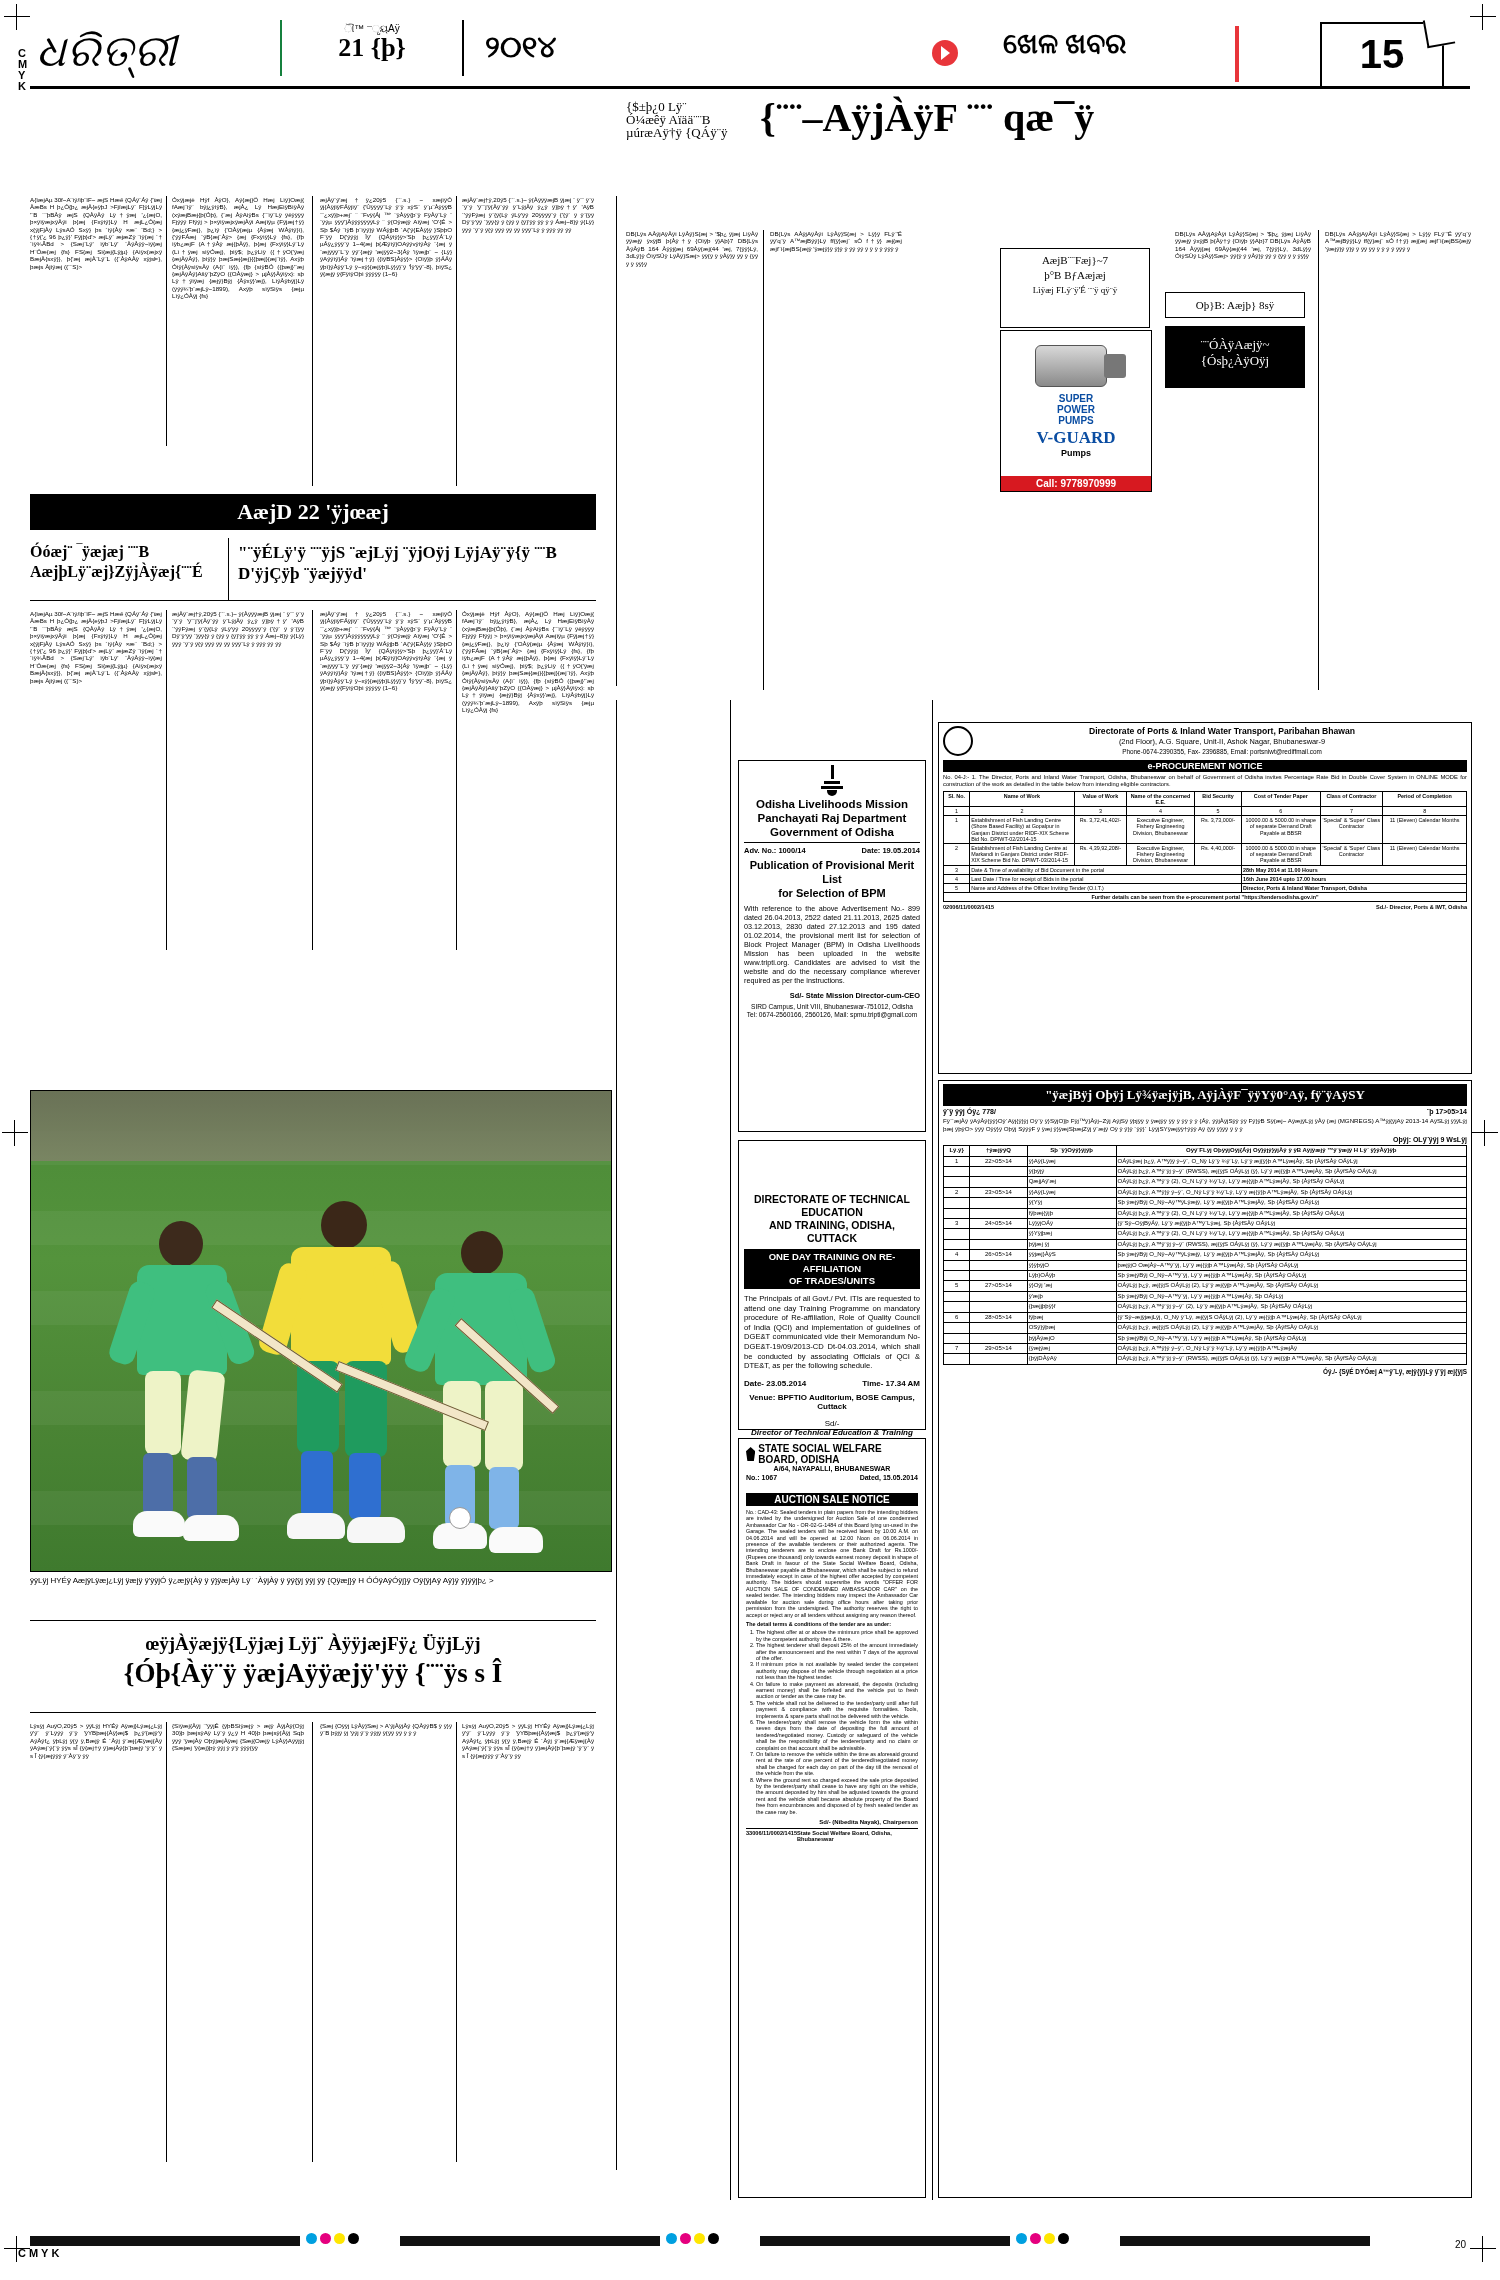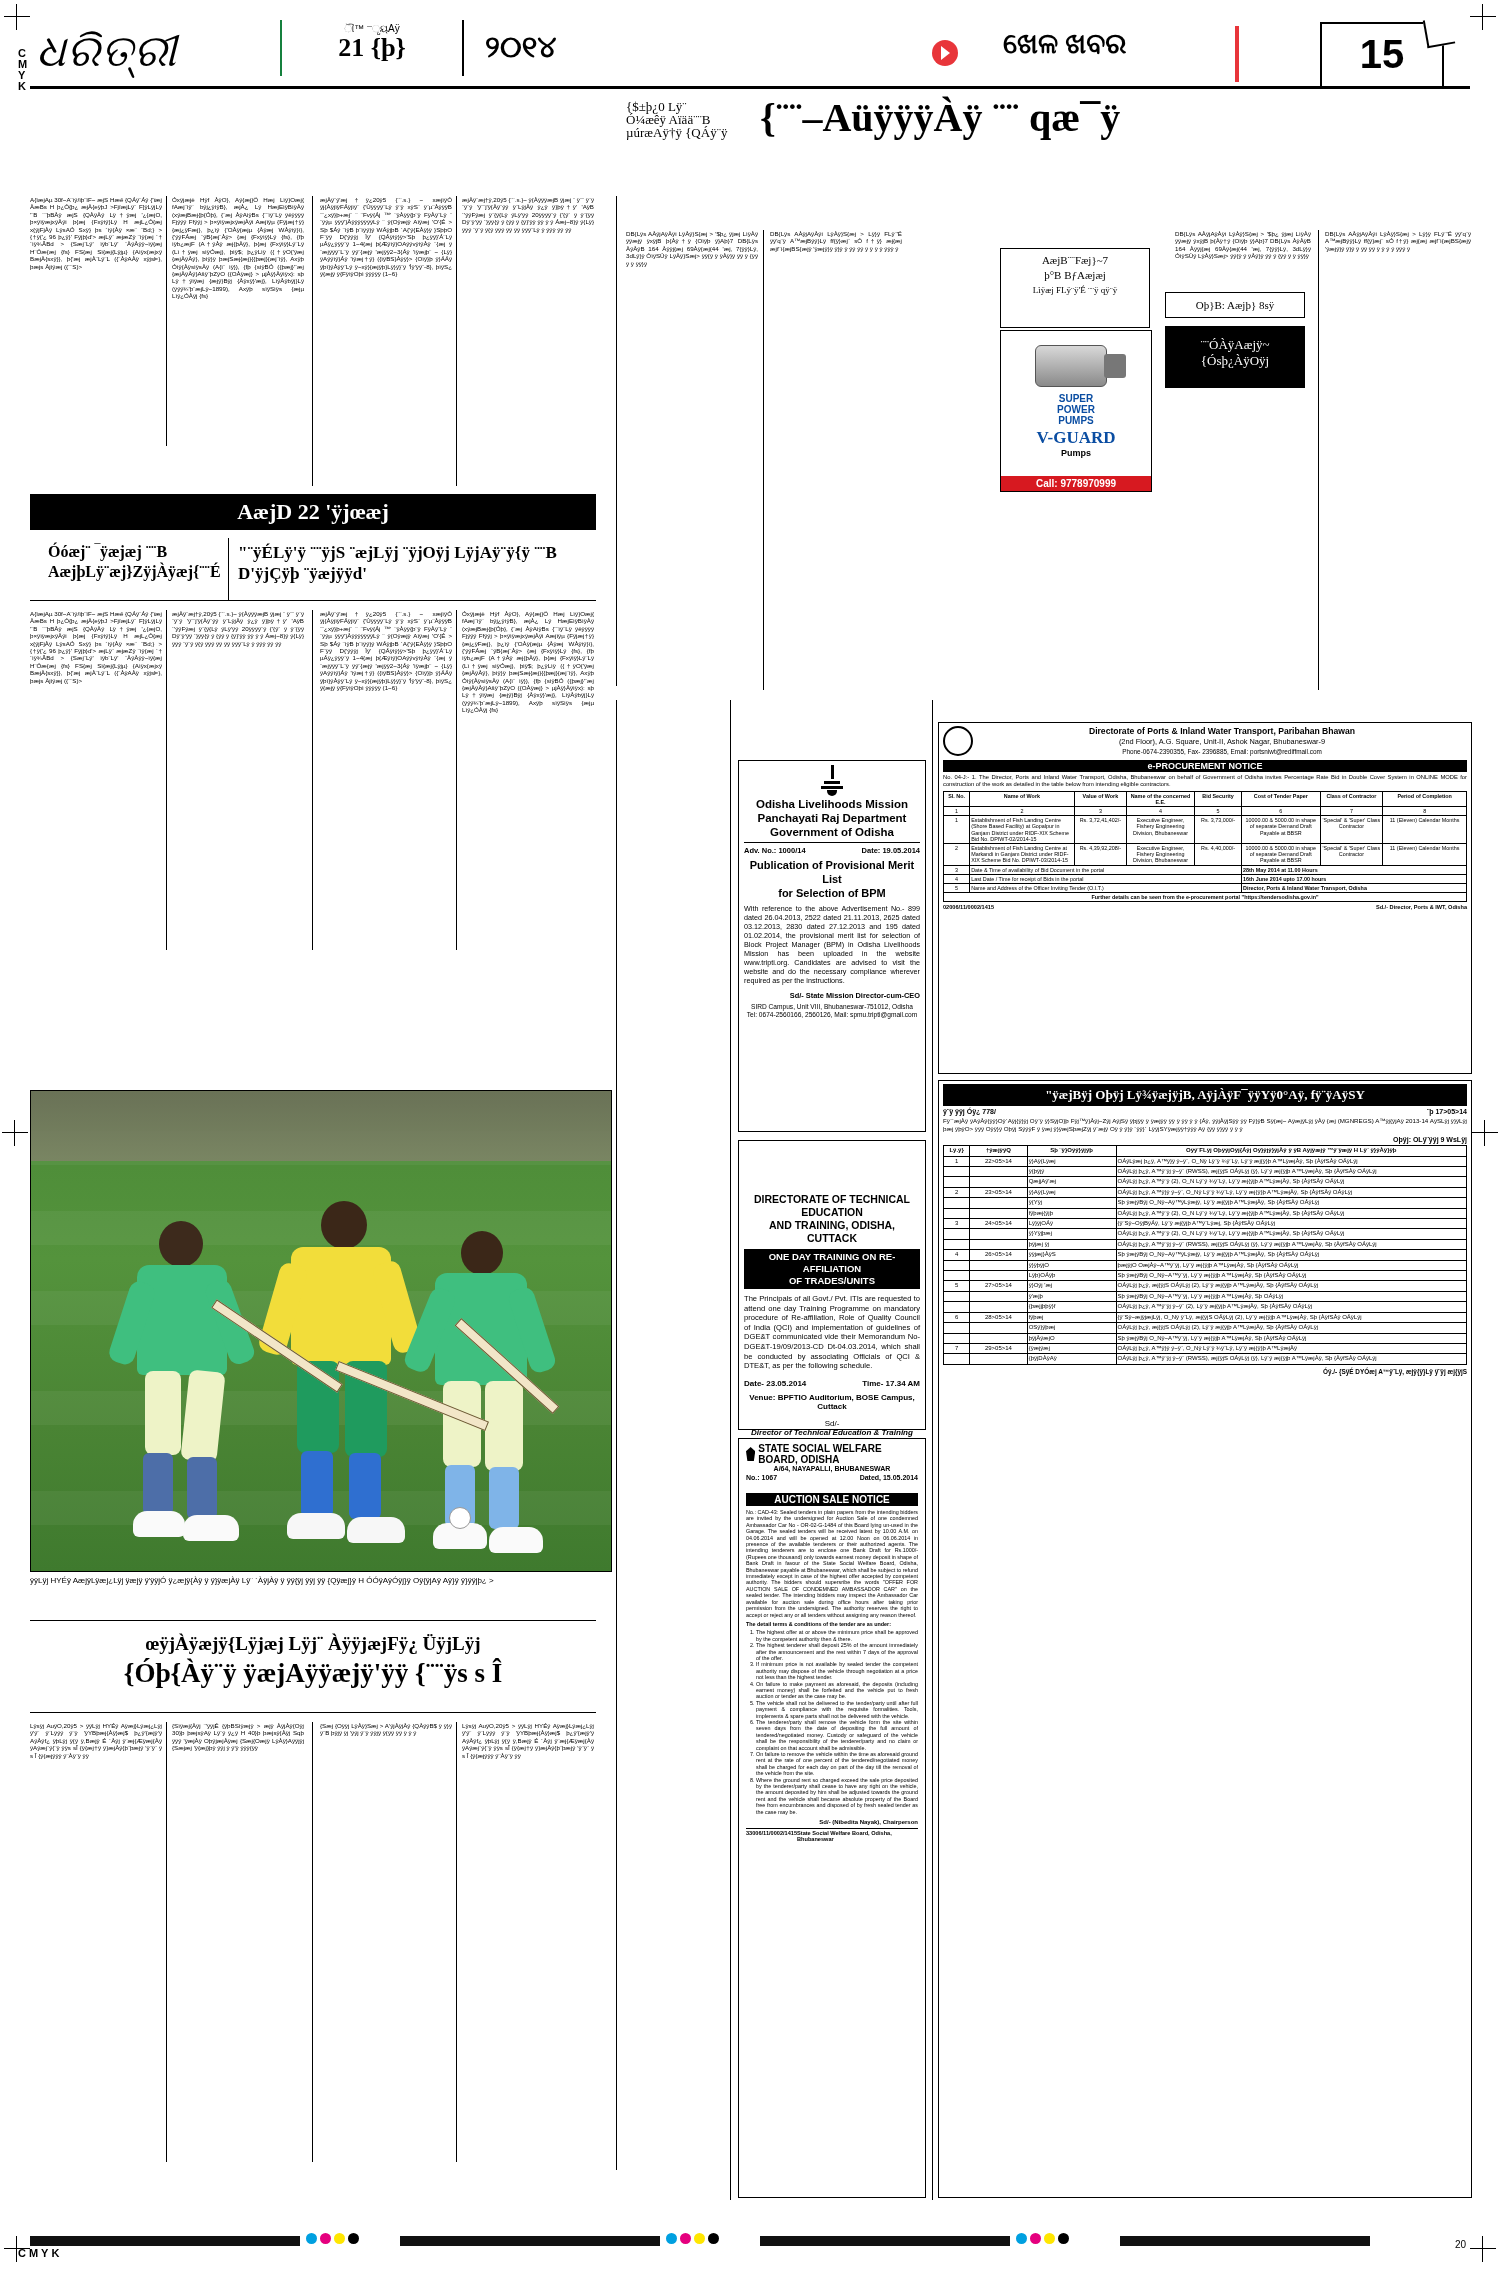--- a/index.html
+++ b/index.html
@@ -117,21 +117,21 @@
     <div class="pgfold"></div>
   </div>
 
 
   <div class="kicker od" style="top:100px;">
     <div style="font-size:13px;">{$±þ¿0 Lÿ¨</div>
     <div style="font-size:13px;">Ó¼æêÿ Aïää¨¨B</div>
     <div style="font-size:13px;">µúræAÿ†ÿ {QÁÿ¨ÿ</div>
   </div>
   <div class="bighead" style="left:760px;top:96px;width:712px;">
-    <div class="t2">{¨¨–AüÿÿÿÀÿ ¨¨ qæ¯ÿ</div>
+    <div class="t2">{¨¨–AÿjÀÿF ¨¨ qæ¯ÿ</div>
   </div>
 
   <div class="crop just tiny" style="left:30px;top:196px;width:132px;height:250px;overflow:hidden;">
     <span>A{ïæjAµ 30f~A¨ìÿ/ìþ¨ïF~ æjS Hæê {QÁÿ¨Áÿ {'ïæj ÀæBs H þ¿Ó{þ¿ æjÀ{eÿþJ &gt;FjïæjLÿ¨ F]ÿLÿjLÿ '¨B ¨¨þBÀÿ æjS {QÀÿÀÿ Lÿ†ÿæj '¿{æjO, þ×ÿìÿæjxÿÀÿi þ{æj {Fxÿìÿ}Lÿ H æjL¿Ó{æj x{ÿjFjÀÿ LÿsAÓ Sxÿ} þs ´ìÿ{Àÿ ×æ¨ ¨Bd;} &gt; {†ÿ{'¿ 96 þ¿ÿ}' Fÿjþ}d'&gt; æjLÿ¨ æjæZÿ ¨ìÿ{æj ´† ´ìÿ¾ÂBd &gt; {Sæj¨Lÿ' ìÿb¨Lÿ' ¨ÀÿÀÿÿ~ìÿ{æj H¨Óæ{æj {fs} FS{æj Sì{æj{Lÿjµ} {Aìÿx{æjxÿ BæjÀ{sxÿ}}, þ{'æj æjÀ¨Lÿ¨L ({¨ÀÿAÀÿ xÿjsÞ}, þæjs Àjìÿæj ({¨¨S)&gt;</span>
   </div>
   <div class="crop just tiny" style="left:172px;top:196px;width:132px;height:250px;overflow:hidden;">
     <span>Óxÿjæjè Hÿf ÀÿO}, Aÿ{æj}Ö Hæj Lìÿ}Oæj{ fAæj¨ìÿ¨ bÿj¿ÿìÿB}, æjÀ¿ Lÿ HæjEìÿBìÿÀÿ (xÿæjBæj{þ{Óþ}, {¨æj ÀÿAìÿBs {¨¨ìÿ¨Lÿ ÿëÿÿÿÿ Fjÿÿÿ Ffÿÿj &gt; þ×ÿìÿæjxÿæjÀÿi Aæjìÿµ {Fÿjæj†ÿ} {æj¿ÿFæj}, þ¿ìÿ {'OÀÿ{æjµ {Àÿæj WÀÿìÿ}ì}, {'ÿÿFÁæj ¨ÿB{æj¨Àÿ&gt; {æj {Fxÿìÿ}Lÿ {fs}, {fþ ìÿb¿æjF (A†ÿÀÿ æj{þÀÿ}, þ{æj {Fxÿìÿ}Lÿ¨Lÿ (Lì†ÿæj sìÿÓæj), þìÿ$; þ¿ÿLìÿ ({†ÿO{'ÿæj {æjÀÿÀÿ}, þìÿ}ÿ þæjSæj{æj}{{þæj}{æj¨ìÿ}, Axÿþ Óìÿ{ÀÿsìÿsÀÿ (A{ì¨ ìÿ}), {fþ {sìÿBÓ ({þæj}'¨æj {æjÀÿÀÿ}Ašÿ¨þZÿO ({OÀÿæj} &gt; µjÀÿ}Àÿìÿx}: sþ Lÿ†ÿìÿæj {æjÿ}Bÿj {Àÿxÿ}'æj}, LìÿÀÿbÿj}Lÿ (ÿÿÿ¾'þ¨æjLÿ~1899), Axÿþ sìÿSìÿs {æjµ Lìÿ¿ÓÀÿj {fs}</span>
   </div>
   <div class="crop just tiny" style="left:320px;top:196px;width:132px;height:290px;overflow:hidden;">
     <span>æjÀÿ¨ÿ'æj†ÿ¿20ÿ5 {¨¨.s.} ~ xæjìÿÓ ÿj{ÀÿjìÿFÁÿjìÿ¨ {'Ùÿÿÿÿ¨Lÿ ÿ¨ÿ xÿS¨ ÿ¨µ¨ÀÿÿÿB ¨¨¿xÿ}þ+æj¨ ¨ ¨Fvÿ{Áj ™' ¨ÿÀÿÿ{þ¨ÿ FÿÀÿ¨Lÿ ¨ ¨ÿÿµ ÿÿÿ'}ÀÿÿÿÿÿÿÿLÿ ¨ ÿ{Oÿæjÿ Aìÿæj 'O'{É &gt; Sþ $Áÿ ¨ìÿB þ¨ìÿÿ}ÿ WÁÿjþB ´A{'ÿ{EÀÿ}ÿ }SþþO F¨ÿÿ D{'ÿÿÿj Ìÿ' {QÁÿìÿ}ÿ&gt;'Sþ þ¿ÿÿ}'Á¨Lÿ µÁÿ¿ÿÿÿ¨ÿ 1~4{æj þ{Æÿìÿ}OAÿÿvÿìÿÀÿ ¨{æj ÿ ¨æjÿÿÿ¨L¨ÿ ÿÿ¨{æjÿ 'æjÿÿ2~3{Áÿ 'ìÿæjþ¨ ~ {Lÿ}ÿAÿÿìÿ}Áÿ 'ìÿæj†ÿ} ({ìÿBS}Àÿÿ}&gt; {Oìÿ}þ ÿ}ÁÁÿ ÿþì}ÿÀÿÿ¨Lÿ ÿ~xÿ}{æjÿþ}Lÿ}ÿ}¨ÿ 'Ìÿ'ÿÿ¨-8}, þìÿS¿ ÿ{æjÿ ÿ{FÿìÿOþì ÿÿÿÿÿ (1~6}</span>
@@ -184,21 +184,21 @@
     <div>{Ósþ¿ÀÿOÿj</div>
   </div>
   <div class="box ctr od" style="left:1165px;top:292px;width:140px;height:26px;font-size:11px;line-height:24px;">
     <span>Oþ}B: Aæjþ} 8sÿ</span>
   </div>
 
   <div class="box hdrbar od" style="left:30px;top:494px;width:566px;height:36px;font-size:22px;line-height:34px;">
     <span>AæjD 22 'ÿjœæj</span>
   </div>
 
-  <div class="crop od" style="left:48px;top:542px;width:190px;font-size:16px;line-height:20px;font-weight:bold;">
+  <div class="crop od" style="left:30px;top:542px;width:190px;font-size:16px;line-height:20px;font-weight:bold;">
     <span>Óóæj¨ ‾ÿæjæj ¨¨B AæjþLÿ¨æj}ZÿjÀÿæj{¨¨É</span>
   </div>
   <div class="crop od" style="left:238px;top:542px;width:356px;font-size:17px;line-height:21px;font-weight:bold;">
     <span>"¨ÿÉLÿ'ÿ ¨¨ÿjS ¨æjLÿj ¨ÿjOÿj LÿjAÿ¨ÿ{ÿ ¨¨B D'ÿjÇÿþ ¨ÿæjÿÿd'</span>
   </div>
   <div class="hr" style="left:30px;top:600px;width:566px;"></div>
   <div class="colrule" style="left:228px;top:538px;height:62px;"></div>
 
   <div class="crop just tiny" style="left:30px;top:610px;width:132px;height:340px;overflow:hidden;">
     <span>A{ïæjAµ 30f~A¨ìÿ/ìþ¨ïF~ æjS Hæê {QÁÿ¨Áÿ {'ïæj ÀæBs H þ¿Ó{þ¿ æjÀ{eÿþJ &gt;FjïæjLÿ¨ F]ÿLÿjLÿ '¨B ¨¨þBÀÿ æjS {QÀÿÀÿ Lÿ†ÿæj '¿{æjO, þ×ÿìÿæjxÿÀÿi þ{æj {Fxÿìÿ}Lÿ H æjL¿Ó{æj x{ÿjFjÀÿ LÿsAÓ Sxÿ} þs ´ìÿ{Àÿ ×æ¨ ¨Bd;} &gt; {†ÿ{'¿ 96 þ¿ÿ}' Fÿjþ}d'&gt; æjLÿ¨ æjæZÿ ¨ìÿ{æj ´† ´ìÿ¾ÂBd &gt; {Sæj¨Lÿ' ìÿb¨Lÿ' ¨ÀÿÀÿÿ~ìÿ{æj H¨Óæ{æj {fs} FS{æj Sì{æj{Lÿjµ} {Aìÿx{æjxÿ BæjÀ{sxÿ}}, þ{'æj æjÀ¨Lÿ¨L ({¨ÀÿAÀÿ xÿjsÞ}, þæjs Àjìÿæj ({¨¨S)&gt;</span>

